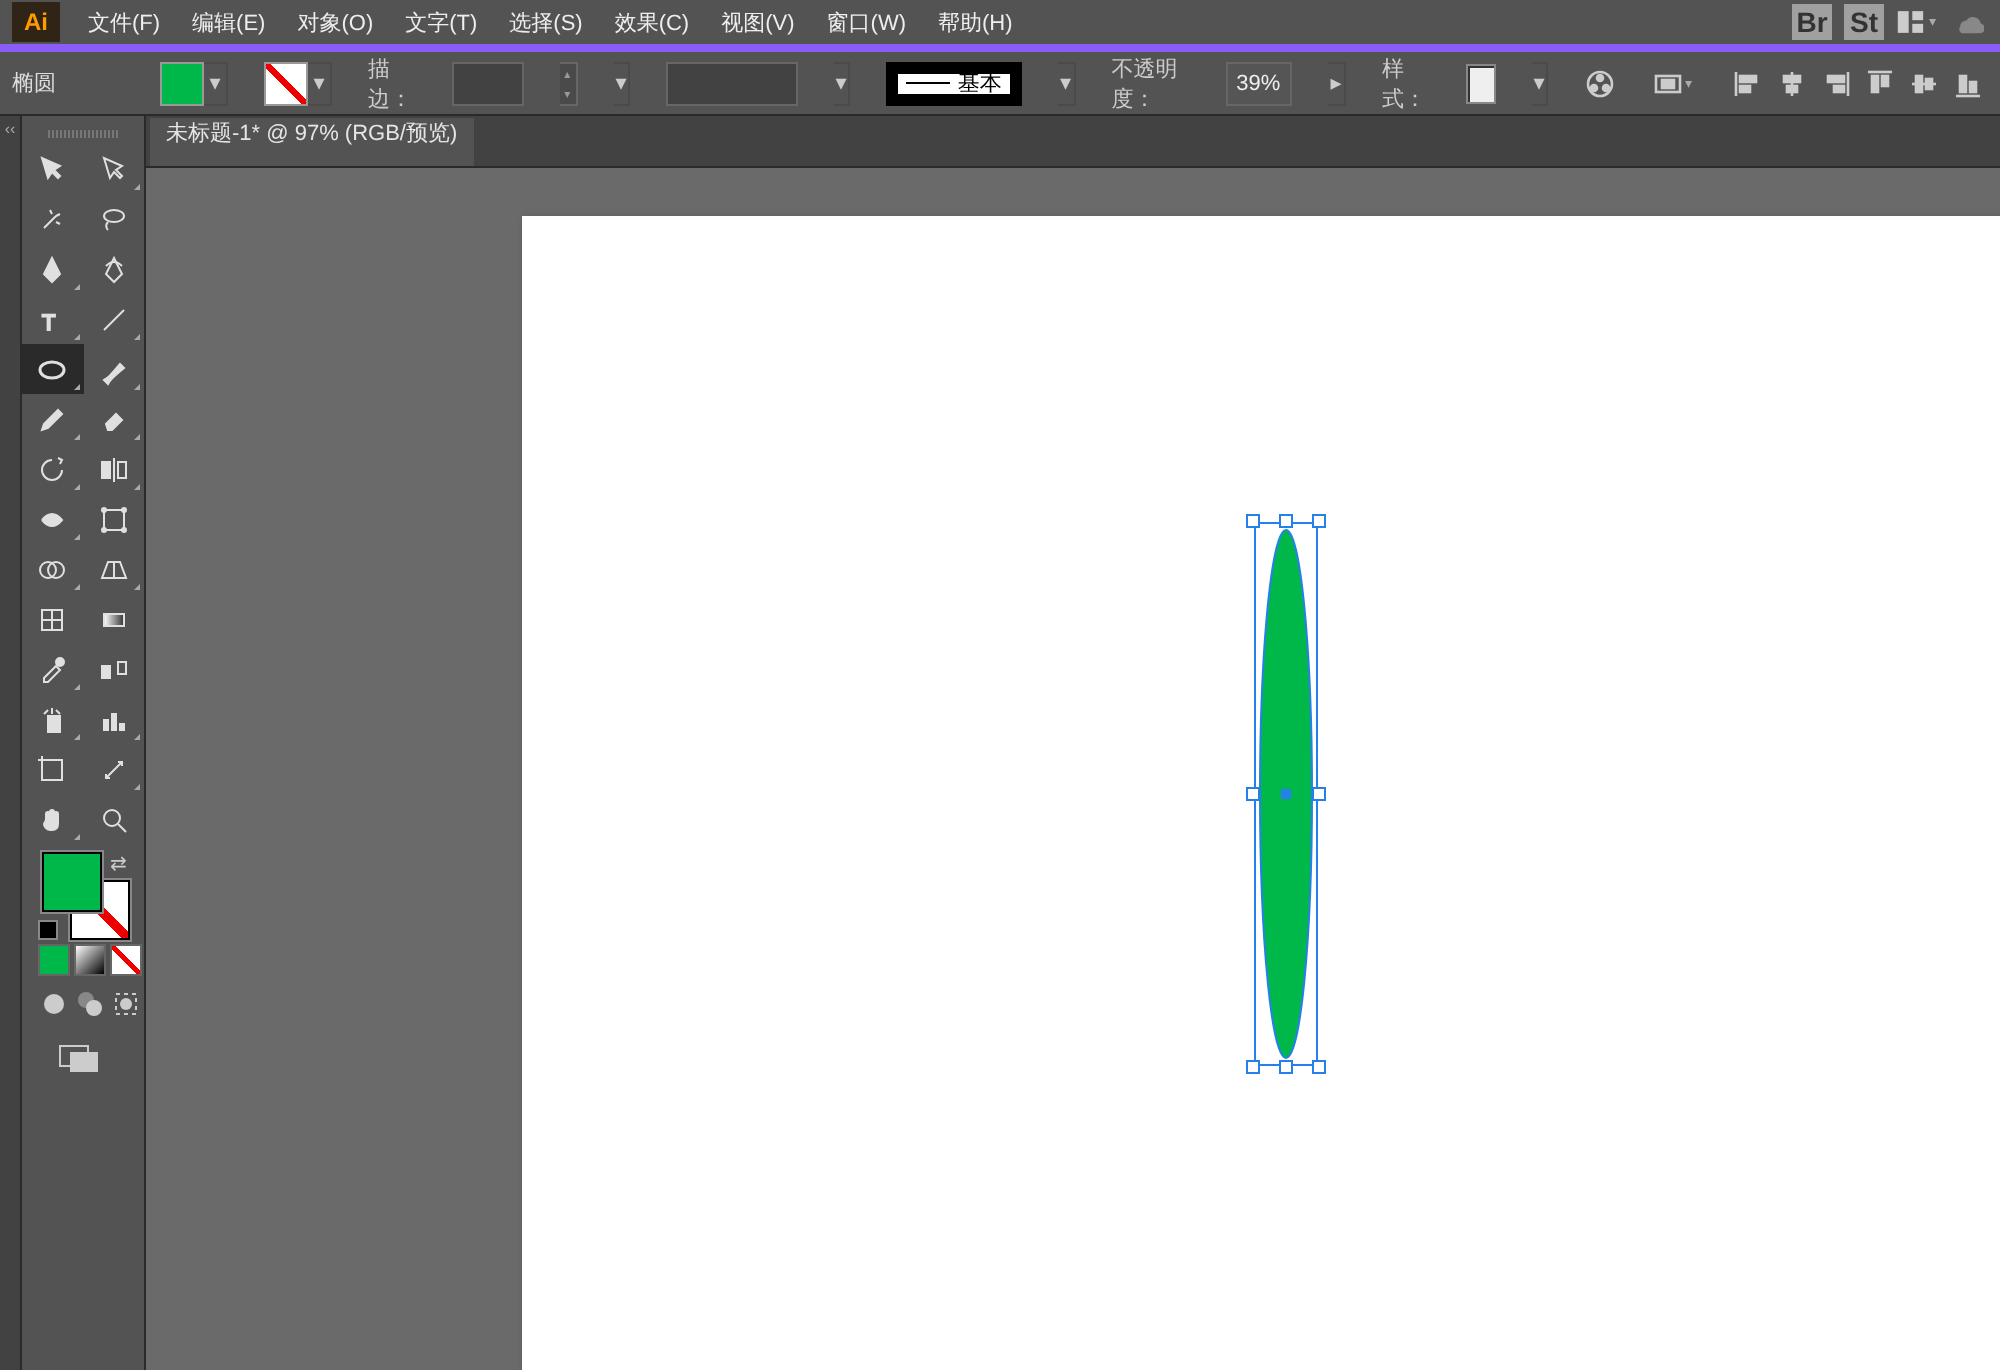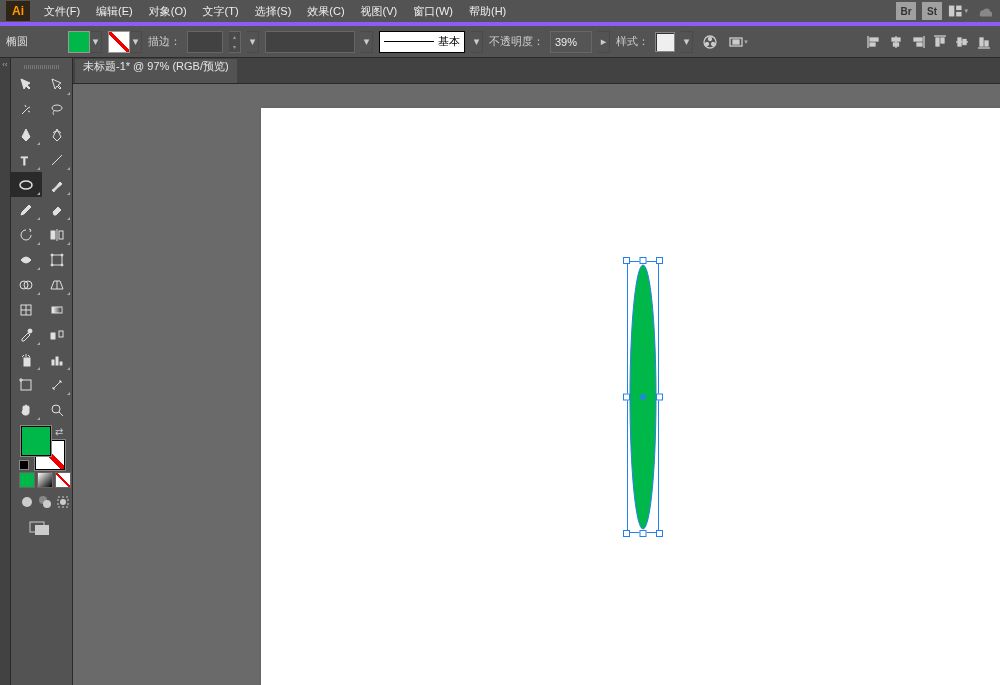--- a/index.html
+++ b/index.html
@@ -1,38 +1,38 @@
 <!DOCTYPE html>
 <html><head>
 <meta charset="utf-8">
 <style>
 *{margin:0;padding:0;box-sizing:border-box;font-family:"Microsoft YaHei",Arial,sans-serif;font-size:11px;user-select:none;}
 body{width:1000px;height:685px;background:#535353;overflow:hidden;position:relative;color:#eee;}
 .menubar{height:26px;background:#535353;display:flex;align-items:center;padding:0 6px;border-bottom:4px solid #8b5cf6;}
 .ai-logo{background:#2f2416;color:#ff9a00;font-weight:bold;font-size:12px;padding:3px 6px;margin-right:6px;}
 .menu-item{color:#eee;padding:4px 8px;cursor:pointer;}
 .menubar-right{margin-left:auto;display:flex;align-items:center;gap:6px;}
-.sq-btn{width:20px;height:18px;background:#a0a0a0;color:#333;font-weight:bold;font-size:10px;display:flex;align-items:center;justify-content:center;}
+.sq-btn{width:20px;height:18px;background:#a0a0a0;color:#333;font-weight:bold;font-size:14px;display:flex;align-items:center;justify-content:center;}
 .panel-ic{width:20px;height:18px;display:flex;align-items:center;justify-content:center;color:#ccc;}
 .panel-ic svg{width:16px;height:14px;}
 .cloud-ic{color:#888;}
 
-.controlbar{height:32px;background:#535353;display:flex;align-items:center;padding:0 6px;border-bottom:1px solid #2a2a2a;gap:6px;}
+.controlbar{height:32px;background:#535353;display:flex;align-items:center;padding:0 6px;border-bottom:1px solid #2a2a2a;gap:18px;}
 .shape-name{color:#ddd;min-width:56px;}
 .swatch-wrap{display:flex;align-items:center;}
 .fill-sw{width:22px;height:22px;background:#00b84a;border:1px solid #999;}
 .dd-caret{width:12px;height:22px;background:#535353;color:#ccc;display:flex;align-items:center;justify-content:center;border:1px solid #4a4a4a;border-left:none;}
 .stroke-sw{width:22px;height:22px;background:#fff;border:1px solid #999;position:relative;}
 .stroke-sw::after{content:"";position:absolute;left:0;top:0;right:0;bottom:0;background:linear-gradient(45deg,transparent 44%,#e00 44%,#e00 56%,transparent 56%);}
 .lbl{color:#ccc;}
 .num-field{height:22px;background:#424242;border:1px solid #666;color:#ccc;padding:0 4px;display:flex;align-items:center;min-width:36px;}
 .spin{width:12px;height:22px;display:flex;flex-direction:column;border:1px solid #666;border-left:none;}
 .spin div{flex:1;background:#4a4a4a;color:#999;font-size:6px;display:flex;align-items:center;justify-content:center;}
 .long-dd{width:90px;height:22px;background:#424242;border:1px solid #666;}
-.stroke-style{width:86px;height:22px;background:#fff;border:1px solid #000000;display:flex;align-items:center;justify-content:flex-end;padding:0 4px;color:#000;}
+.stroke-style{width:86px;height:22px;background:#fff;border:6px solid #000000;display:flex;align-items:center;justify-content:flex-end;padding:0 4px;color:#000;}
 .stroke-style .line{flex:1;height:1px;background:#000;margin-right:4px;}
 .opac-field{width:42px;height:22px;background:#555;border:1px solid #666;color:#eee;padding:0 4px;display:flex;align-items:center;}
 .style-sw{width:20px;height:20px;background:#efefef;border:1px solid #888;box-shadow:1px 1px 0 #333 inset;}
 .icn{width:22px;height:22px;display:flex;align-items:center;justify-content:center;color:#ccc;}
 .icn svg{width:16px;height:16px;stroke:#ccc;fill:none;stroke-width:1.3;}
 .align-group{display:flex;gap:2px;margin-left:auto;}
 .align-group .icn{width:20px;height:20px;}
 
 .work{position:absolute;top:58px;left:0;right:0;bottom:0;display:flex;}
 .collapse-strip{width:11px;background:#424242;border-right:1px solid #2a2a2a;display:flex;justify-content:center;padding-top:2px;}

